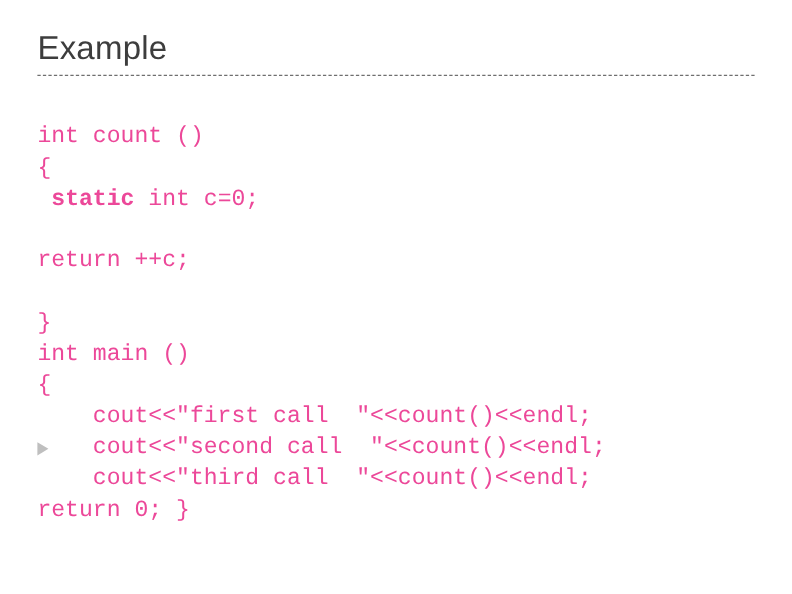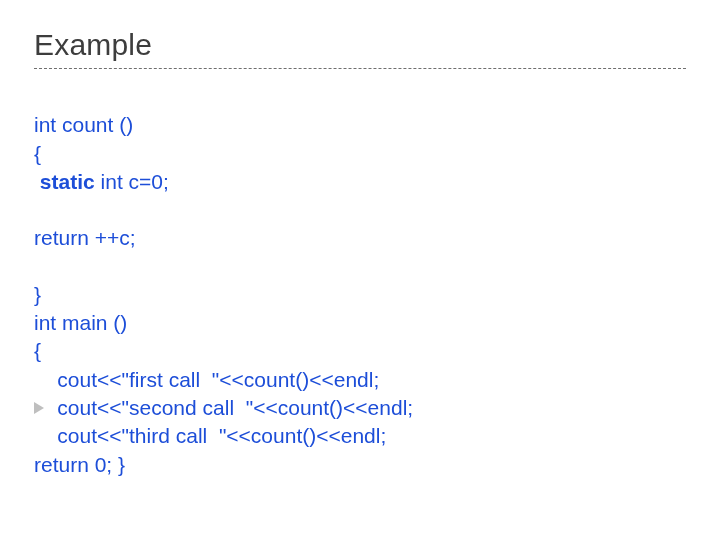--- a/index.html
+++ b/index.html
@@ -25,23 +25,23 @@
   }
   .title {
     font-size: 30px;
     font-weight: 400;
     color: #3d3d3d;
     letter-spacing: 0.2px;
   }
   .code {
     font-size: 21px;
     line-height: 1.35;
-    color: #1d4ed8;
+    color: #ec4899;
     white-space: pre;
-    font-family: Liberation Sans, sans-serif;
+    font-family: Liberation Mono, monospace;
   }
   .bold { font-weight: 700; }
   .blank { height: 28px; }
   .marker {
     position: absolute;
     left: 34px;
     bottom: 18px;
     width: 0;
     height: 0;
     border-top: 6px solid transparent;

